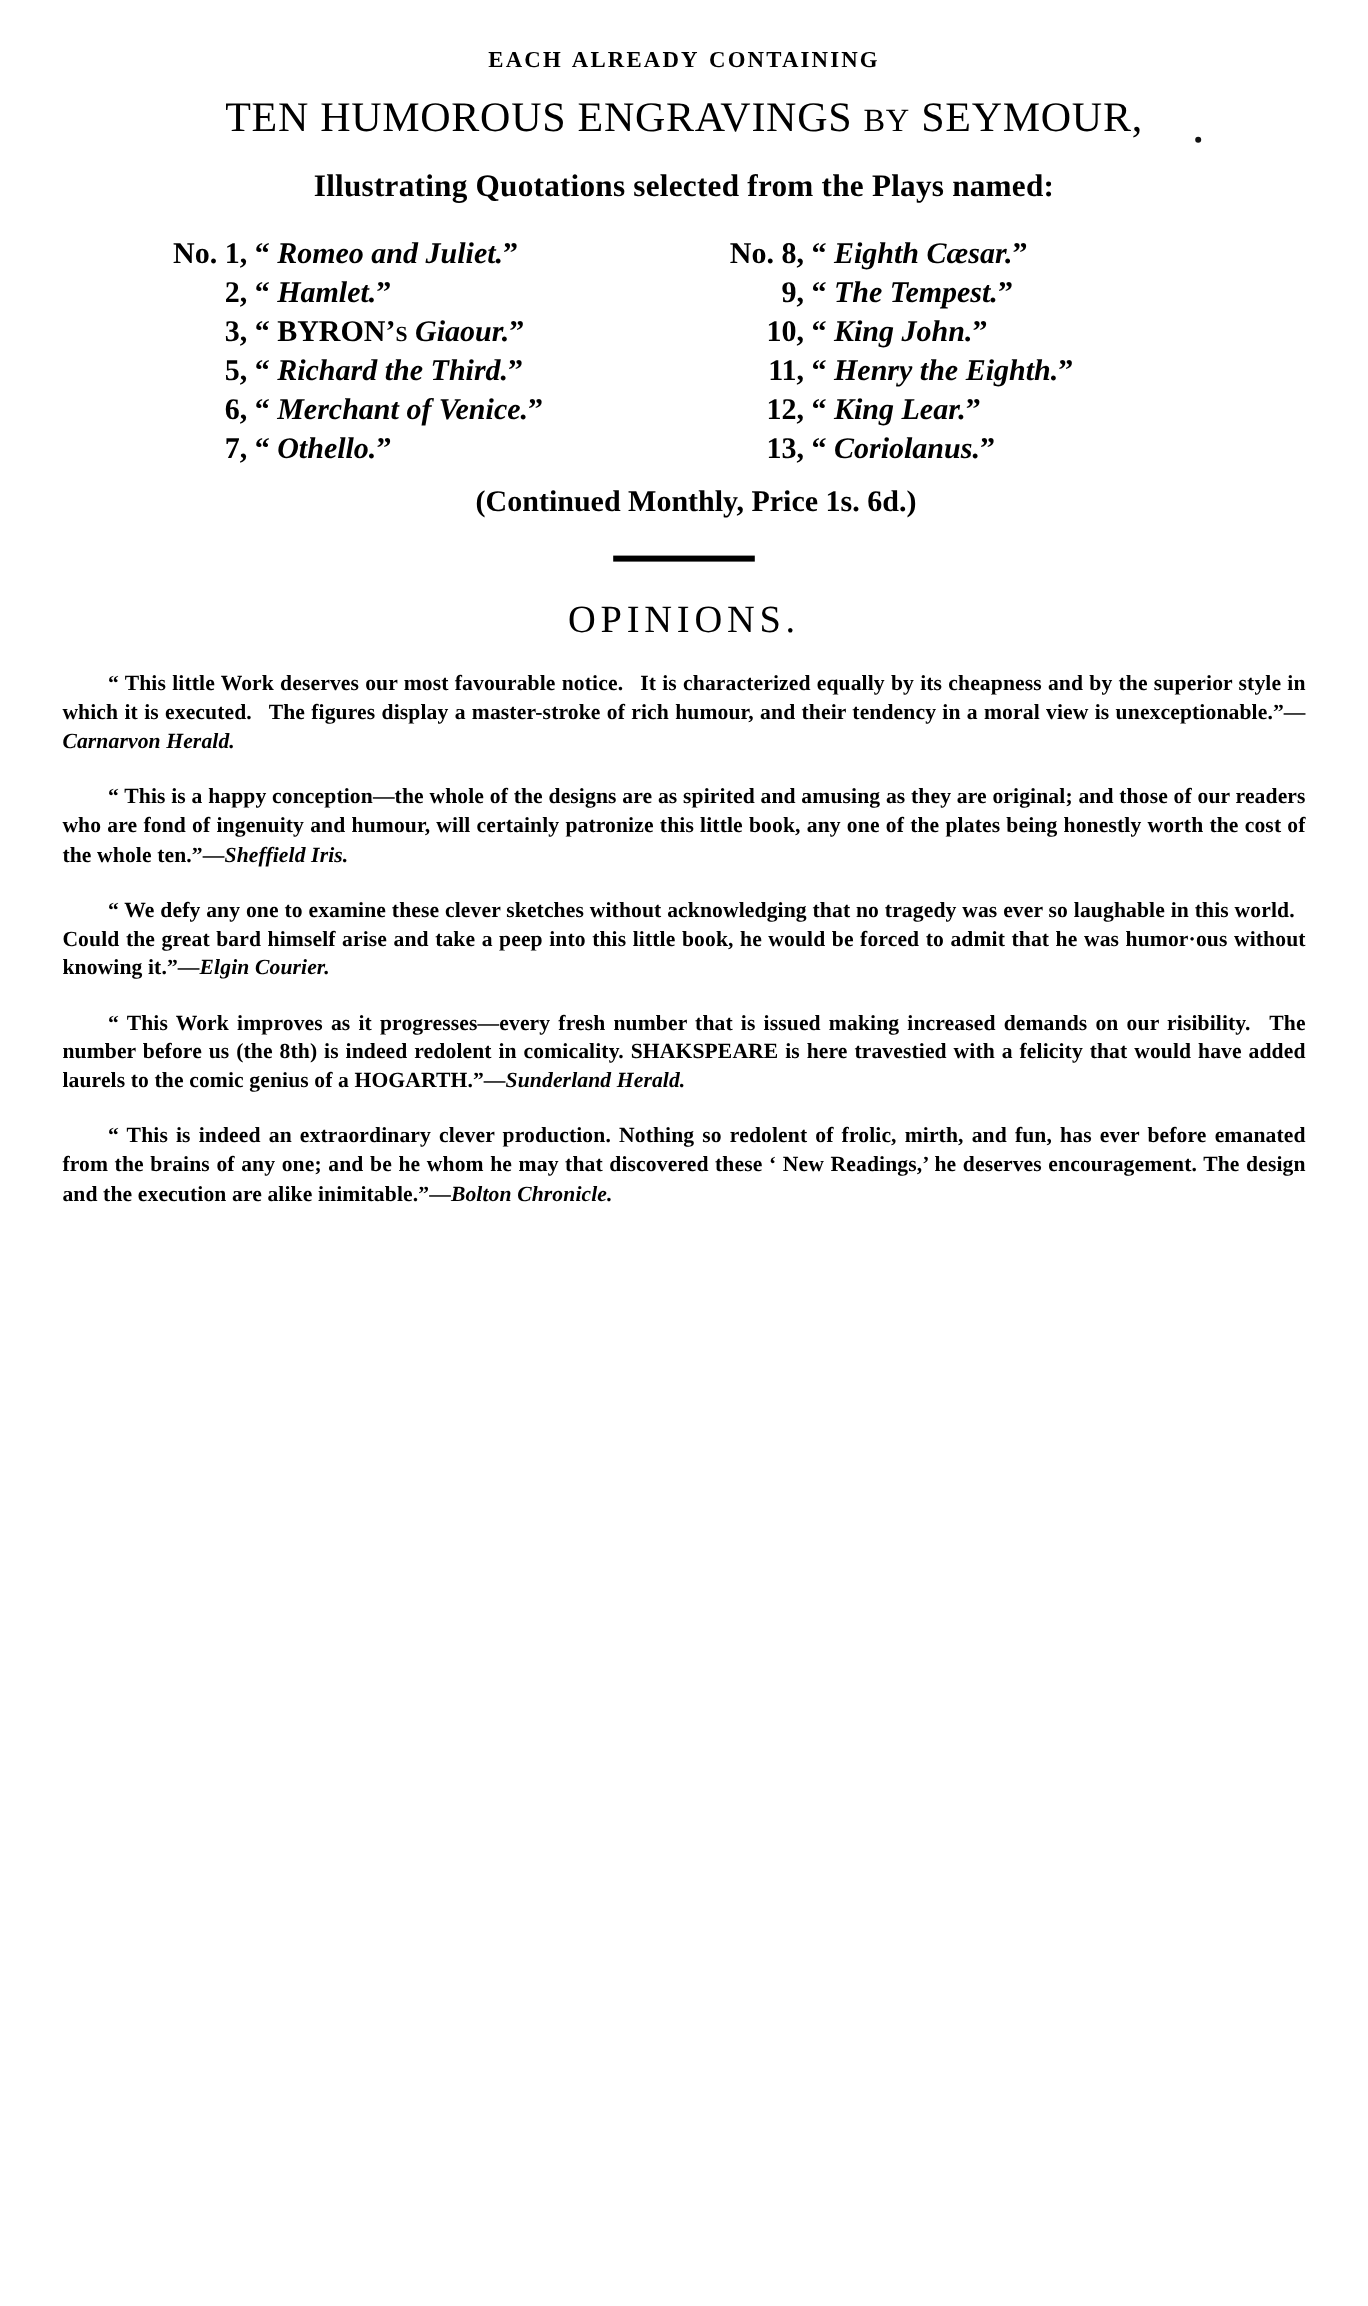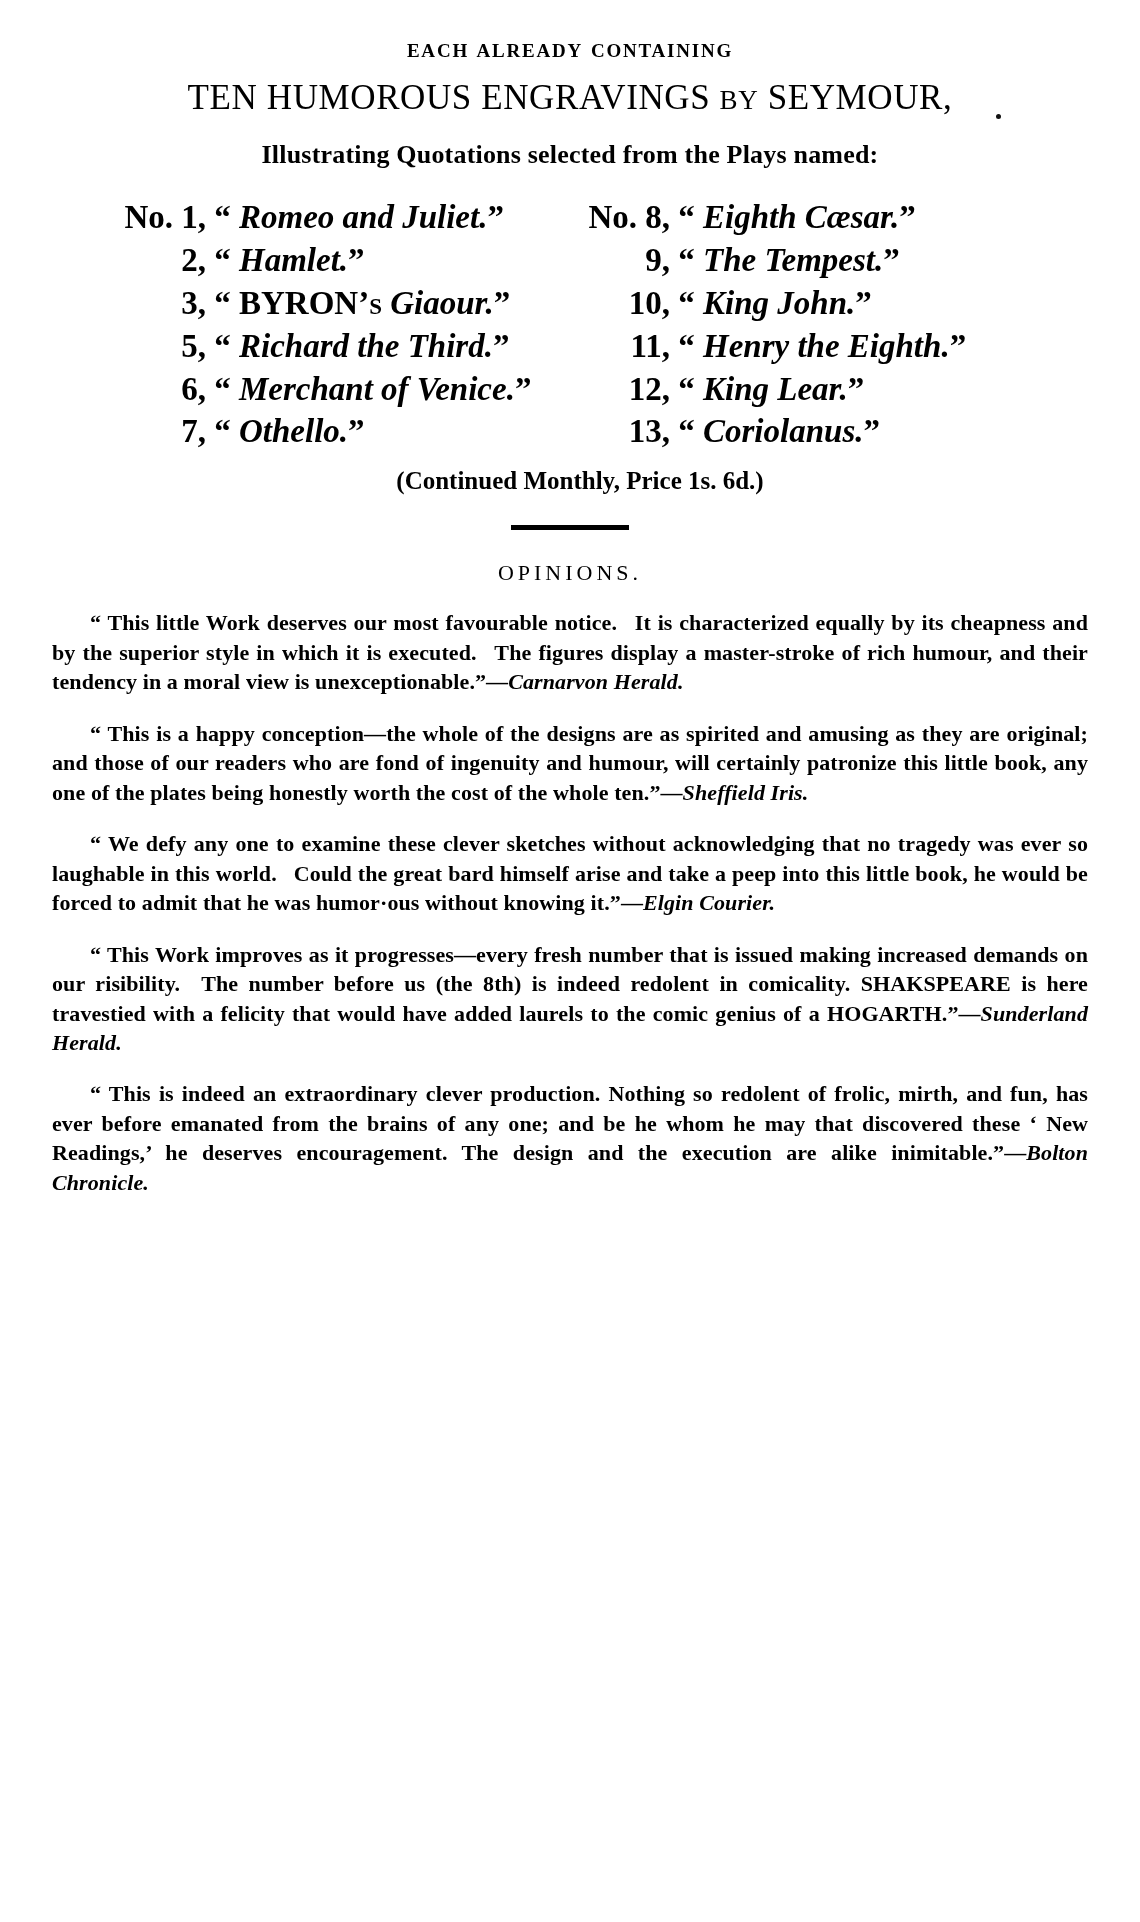--- a/index.html
+++ b/index.html
@@ -62,21 +62,21 @@
   }
 
   
   .listing {
     margin: 26px 0 0 0;
     display: flex;
     justify-content: flex-start;
     padding-left: 48px;
   }
   .col {
-    font-size: 33px;
+    font-size: 25px;
     line-height: 1.30;
     font-weight: bold;
   }
   .col.left { width: 452px; }
   .col.right { width: 440px; }
   .row {
     white-space: nowrap;
   }
   .num {
     display: inline-block;
@@ -107,27 +107,27 @@
   .rule {
     width: 118px;
     height: 5px;
     background: #000;
     margin: 30px auto 0 auto;
   }
 
   
   .opinions-title {
     text-align: center;
-    font-size: 22px;
+    font-size: 32px;
     letter-spacing: 4px;
     margin: 30px 0 0 0;
     font-weight: normal;
   }
   .quote {
-    font-size: 22px;
+    font-size: 18px;
     line-height: 1.34;
     text-align: justify;
     text-justify: inter-word;
     margin: 22px 0 0 0;
     text-indent: 38px;
     font-weight: bold;
     letter-spacing: 0.1px;
   }
   .quote .src {
     font-style: italic;

